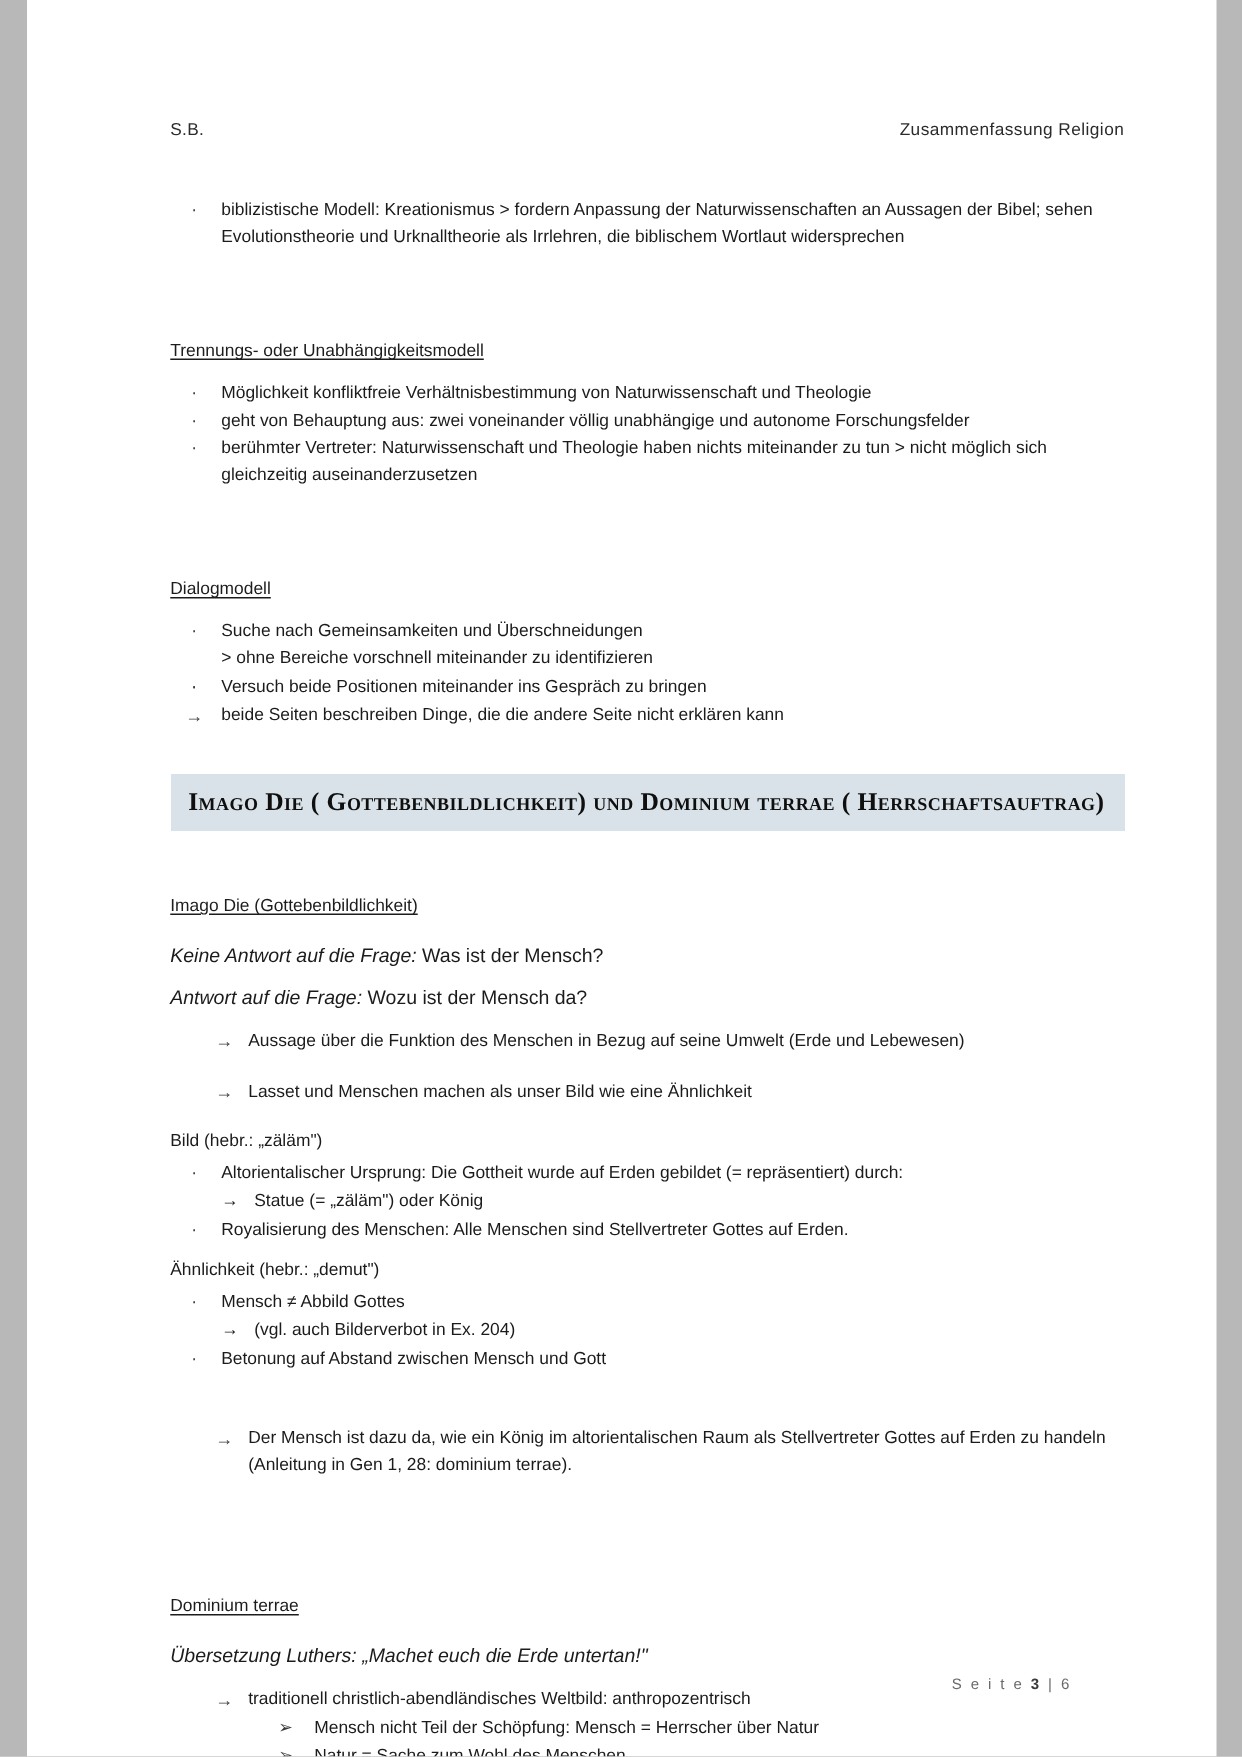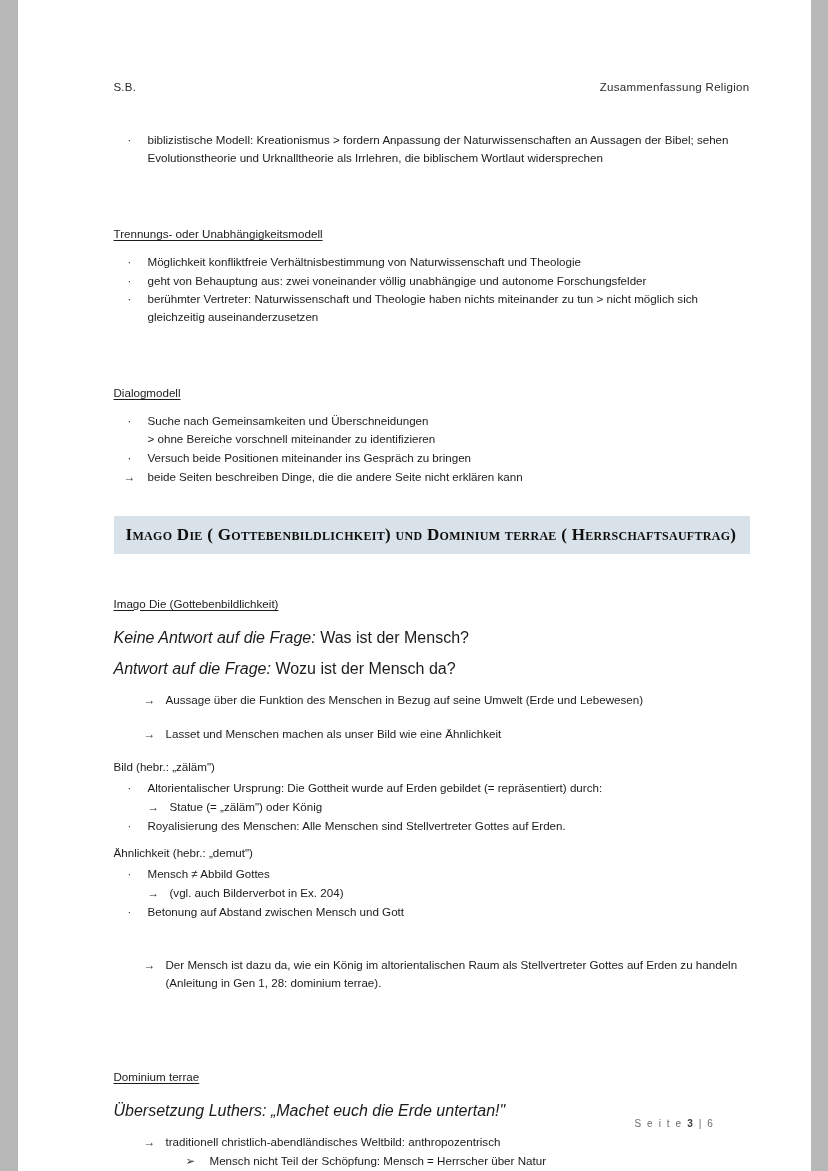--- a/index.html
+++ b/index.html
@@ -110,21 +110,21 @@
 
   .gap-s { height: 10px; }
   .gap-m { height: 16px; }
   .gap-xl { height: 34px; }
 
   .label-line {
     font-size: 11.6px;
     margin-bottom: 6px;
   }
   .def-line {
-    font-size: 16px;
+    font-size: 13px;
     margin-bottom: 13px;
   }
   .def-line .it {
     font-style: italic;
   }
 
   
   .footer {
     position: absolute;
     right: 96px;

